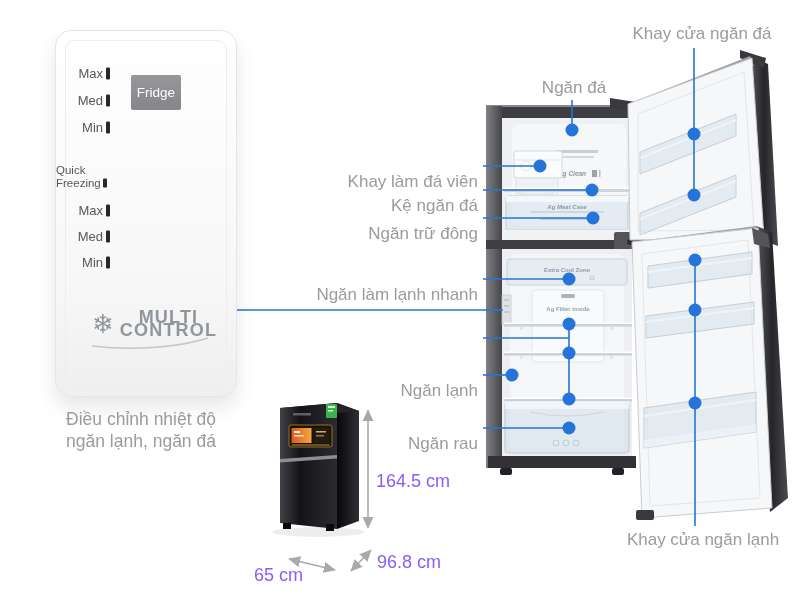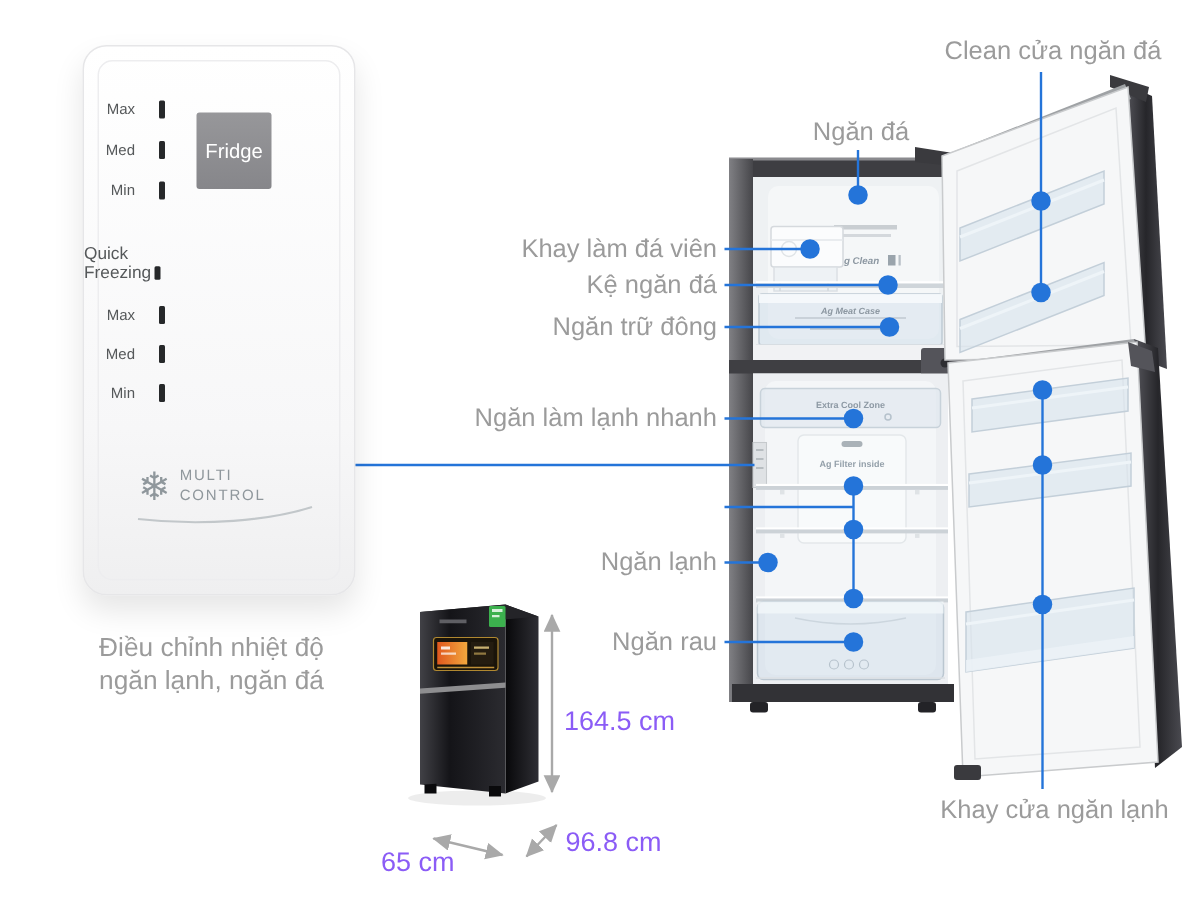--- a/index.html
+++ b/index.html
@@ -1,36 +1,36 @@
 <!DOCTYPE html>
 <html><head>
 <meta charset="utf-8">
 <style>
   html,body{margin:0;padding:0;background:#fff;}
   .stage{position:relative;width:800px;height:600px;background:#ffffff;overflow:hidden;
          font-family:"Liberation Sans","DejaVu Sans",sans-serif;}
   svg{position:absolute;left:0;top:0;}
   .callout{position:absolute;color:#9b9b9b;font-size:17px;white-space:nowrap;z-index:5;}
   .c-center{transform:translate(-50%,-50%);}
-  .c-right{transform:translateY(-50%);right:322px;text-align:right;}
+  .c-right{transform:translateY(-50%);right:322px;text-align:right;margin-top:16px;}
   .dim{position:absolute;color:#8b5cf6;font-size:18px;white-space:nowrap;z-index:5;transform:translateY(-50%);}
   
   .panel{position:absolute;left:55px;top:30px;width:180px;height:365px;background:linear-gradient(180deg,#ffffff 0%,#f7f7f8 70%,#efeff0 100%);
          border:1px solid #e6e6e8;border-radius:16px;box-shadow:0 10px 20px rgba(0,0,0,.10);z-index:4;}
   .panel-inner{position:absolute;inset:9px;border:1px solid #ededef;border-radius:10px;}
-  .lvl{position:absolute;left:0;width:54px;display:flex;justify-content:flex-end;align-items:center;gap:16px;
-       color:#55585a;font-size:10px;transform:translateY(-50%);}
+  .lvl{position:absolute;left:0;width:54px;display:flex;justify-content:flex-end;align-items:center;gap:3px;
+       color:#55585a;font-size:13px;transform:translateY(-50%);}
   .bar{display:inline-block;width:4px;height:12px;background:#26282a;border-radius:1px;}
-  .pbtn{position:absolute;left:75px;width:50px;height:51px;background:linear-gradient(180deg,#97979a,#86868a);
+  .pbtn{position:absolute;left:75px;width:50px;height:35px;background:linear-gradient(180deg,#97979a,#86868a);
         color:#fff;font-size:13.5px;display:flex;align-items:center;justify-content:center;border-radius:2px;}
   .quick{position:absolute;left:0;width:54px;text-align:left;color:#55585a;font-size:11.5px;line-height:12.5px;transform:translateY(-50%);}
   .brand{position:absolute;left:36px;top:280px;display:flex;align-items:center;gap:6px;color:#8f979c;}
   .brand .flake{font-size:26px;line-height:26px;}
-  .brand .btxt{font-size:10px;font-weight:normal;letter-spacing:1.2px;line-height:13px;}
-  .caption{position:absolute;left:46px;top:420px;width:190px;text-align:center;color:#9b9b9b;
+  .brand .btxt{font-size:18px;font-weight:bold;letter-spacing:1.2px;line-height:13px;text-align:center;}
+  .caption{position:absolute;left:46px;top:408px;width:190px;text-align:center;color:#9b9b9b;
            font-size:17.5px;line-height:22px;z-index:4;}
 </style>
 </head>
 <body>
 
 <div class="stage">
 
   <svg width="800" height="600" viewBox="0 0 800 600">
     <defs>
       <linearGradient id="gSide" x1="0" y1="0" x2="1" y2="0">
@@ -282,21 +282,21 @@
     <svg width="120" height="14" style="left:34px;top:306px;position:absolute">
       <path d="M2,9 C 45,14 90,10 118,1" fill="none" stroke="#c2c7ca" stroke-width="1.4"></path>
     </svg>
   </div>
 
   <div class="caption">
     <span>Điều chỉnh nhiệt độ</span><br>
     <span>ngăn lạnh, ngăn đá</span>
   </div>
 
-  <div class="callout c-center" style="left:702px;top:34px">Clean cửa ngăn đá</div>
+  <div class="callout c-center" style="left:702px;top:34px">Khay cửa ngăn đá</div>
   <div class="callout c-center" style="left:574px;top:88px">Ngăn đá</div>
   <div class="callout c-right" style="top:166px">Khay làm đá viên</div>
   <div class="callout c-right" style="top:190px">Kệ ngăn đá</div>
   <div class="callout c-right" style="top:218px">Ngăn trữ đông</div>
   <div class="callout c-right" style="top:279px">Ngăn làm lạnh nhanh</div>
   <div class="callout c-right" style="top:375px">Ngăn lạnh</div>
   <div class="callout c-right" style="top:428px">Ngăn rau</div>
   <div class="callout c-center" style="left:703px;top:540px">Khay cửa ngăn lạnh</div>
 
   <div class="dim" style="left:376px;top:481px">164.5 cm</div>

